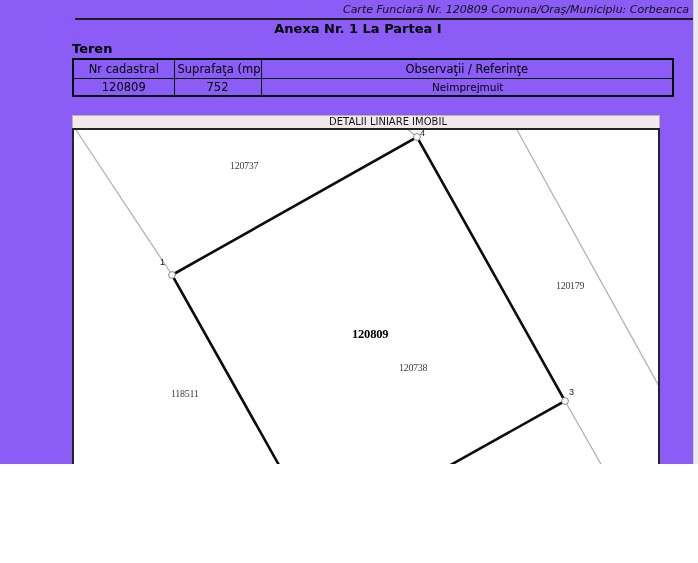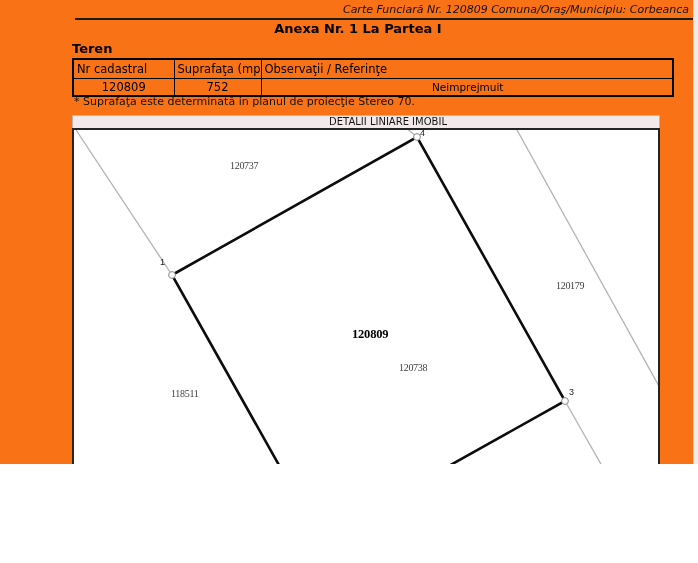--- a/index.html
+++ b/index.html
@@ -1,20 +1,20 @@
 <!DOCTYPE html>
 <html><head>
 <meta charset="utf-8">
 <style>
   html, body { margin: 0; padding: 0; background: #ffffff; }
   .page {
     position: relative;
     width: 698px;
     height: 464px;
-    background: #f97316;
+    background: #8b5cf6;
     font-family: "DejaVu Sans", "Liberation Sans", sans-serif;
     color: #000;
     overflow: hidden;
   }
   
   .cf-line {
     position: absolute;
     top: 3px; left: 75px; right: 9px;
     text-align: right;
     font-style: italic;
@@ -52,21 +52,21 @@
   table.teren th, table.teren td {
     border: 1px solid #000;
     padding: 1px 3px;
     overflow: hidden;
     white-space: nowrap;
   }
   table.teren th {
     font-weight: normal;
     font-size: 11.5px;
     height: 16px;
-    text-align: left;
+    text-align: center;
   }
   table.teren td { font-size: 11.5px; height: 14px; text-align: center; }
   table.teren td.obs { text-align: center; font-size: 10.5px; padding-left: 5px; }
   .col-nr  { width: 101px; }
   .col-sup { width: 87px; }
   .col-obs { width: 412px; }
   .footnote {
     position: absolute;
     top: 95px; left: 74px;
     font-size: 11px;
@@ -149,21 +149,20 @@
       </tr>
       <tr>
         <td>120809</td>
         <td>752</td>
         <td class="obs">Neimprejmuit</td>
       </tr>
     </tbody>
       </table>
   </div>
 
-  <div class="footnote">* Suprafaţa este determinată in planul de proiecţie Stereo 70.</div>
 
   <div class="map-bar">DETALII LINIARE IMOBIL</div>
 
   <div class="map-area">
     <svg viewBox="0 0 584 418" preserveAspectRatio="none">
 
       <line x1="2" y1="0" x2="98" y2="145" stroke="#b3b3b3" stroke-width="1.3"></line>
       <line x1="343" y1="7" x2="331" y2="-3" stroke="#b3b3b3" stroke-width="1.3"></line>
       <line x1="443" y1="0" x2="586" y2="258" stroke="#b3b3b3" stroke-width="1.3"></line>
       <line x1="491" y1="271" x2="577" y2="422" stroke="#b3b3b3" stroke-width="1.3"></line>

